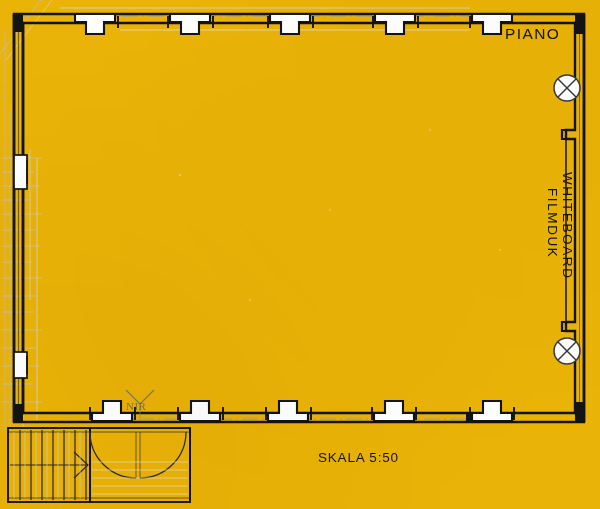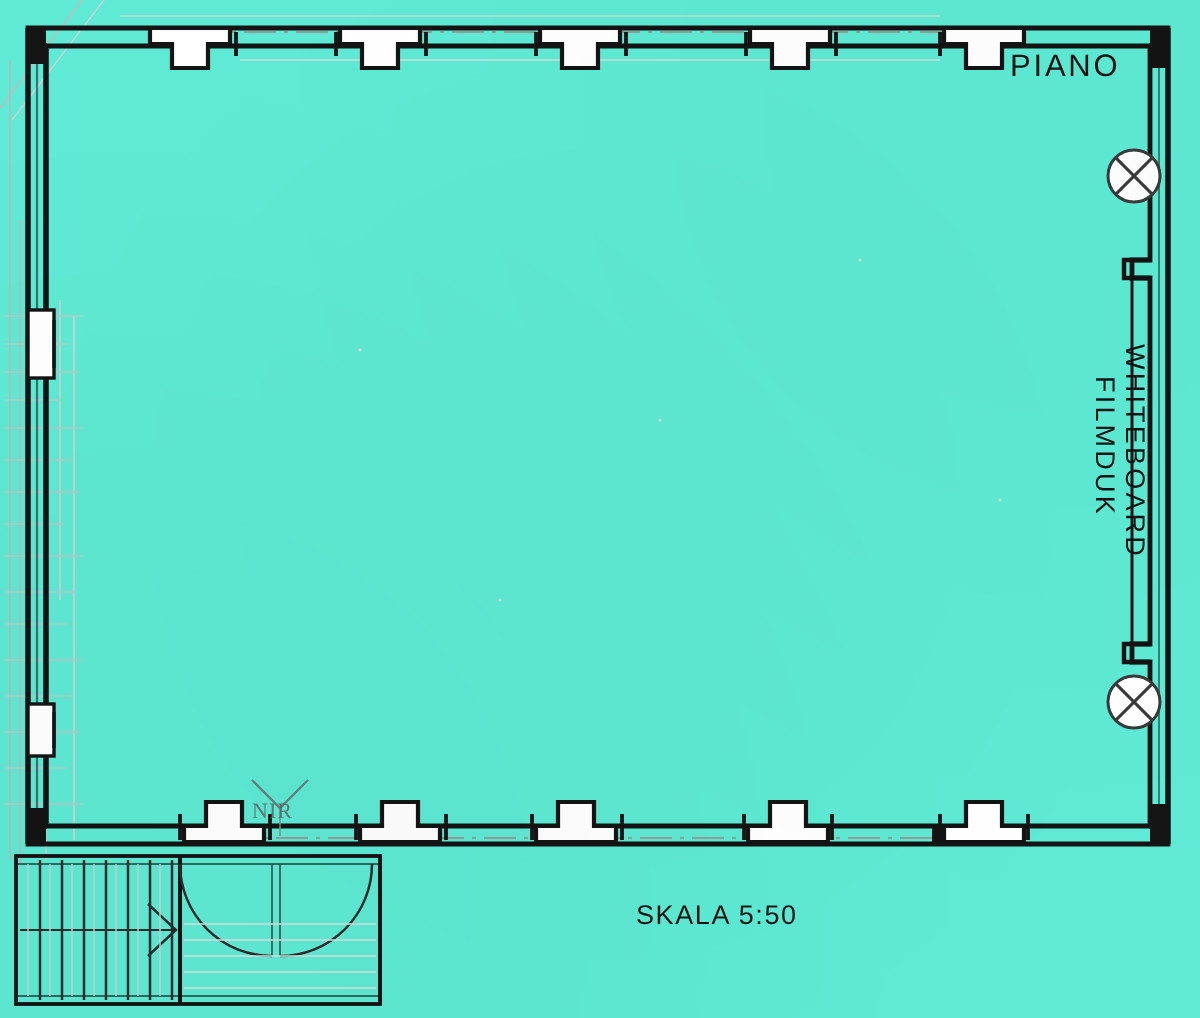--- a/index.html
+++ b/index.html
@@ -7,21 +7,21 @@
   body{
     width:600px;height:509px;
     font-family:"Liberation Sans", sans-serif;
     overflow:hidden;
     position:relative;
     -webkit-font-smoothing:antialiased;
   }
   #plan-root{
     position:absolute;inset:0;
     width:600px;height:509px;
-    background:#5eead4;
+    background:#eab308;
   }
   svg#plan-svg{
     position:absolute;top:0;left:0;
     width:600px;height:509px;
     display:block;
   }
   
   .lbl{
     position:absolute;
     color:#141414;

